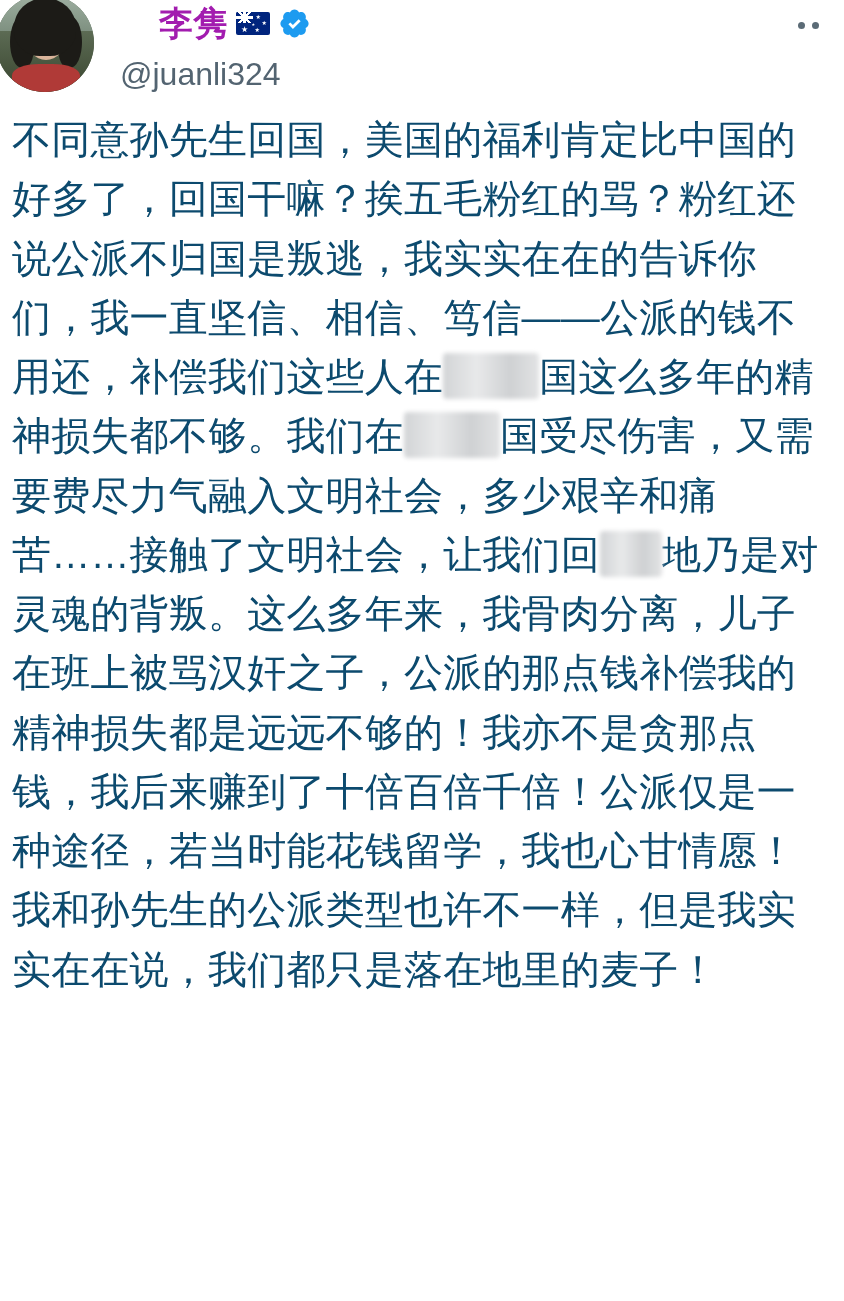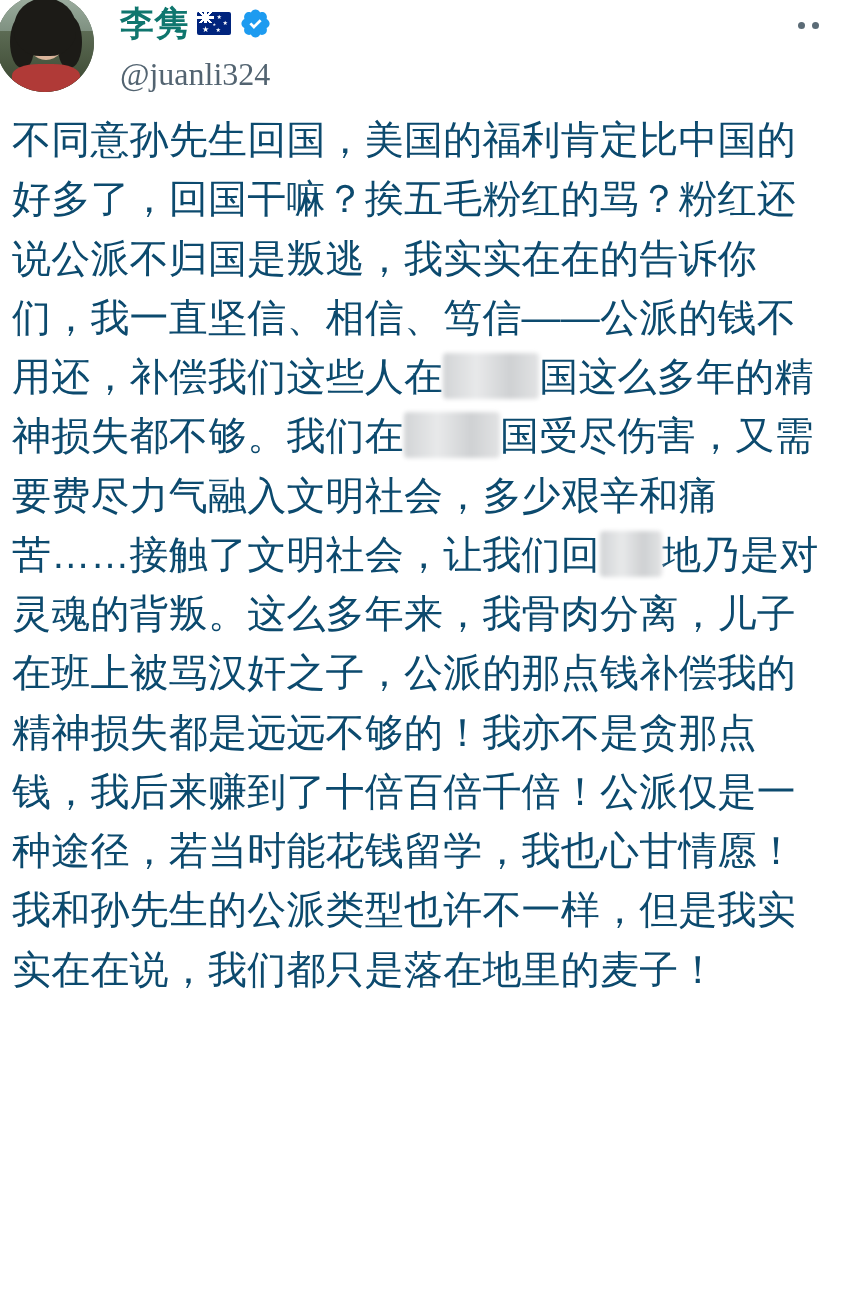--- a/index.html
+++ b/index.html
@@ -93,22 +93,23 @@
   .name-row {
     display: flex;
     align-items: center;
     gap: 8px;
     height: 46px;
   }
   .display-name {
     font-size: 34px;
     font-weight: 700;
     letter-spacing: 0.5px;
-    color: #0f766e;
+    color: #a21caf;
     line-height: 1;
+    margin-left: 39px;
   }
   .flag {
     width: 34px;
     height: 23px;
     position: relative;
     display: inline-block;
     border-radius: 2px;
     overflow: hidden;
     background: #00247d;
     flex: 0 0 auto;
@@ -152,21 +153,20 @@
     height: 33px;
     flex: 0 0 auto;
     display: inline-block;
   }
   .handle {
     font-size: 32px;
     color: #536471;
     line-height: 1;
     margin-top: 12px;
     font-weight: 400;
-    font-family: Liberation Serif, serif;
   }
   .more-btn {
     position: absolute;
     right: 14px;
     top: 8px;
     width: 44px;
     height: 34px;
     display: flex;
     align-items: center;
     justify-content: center;

